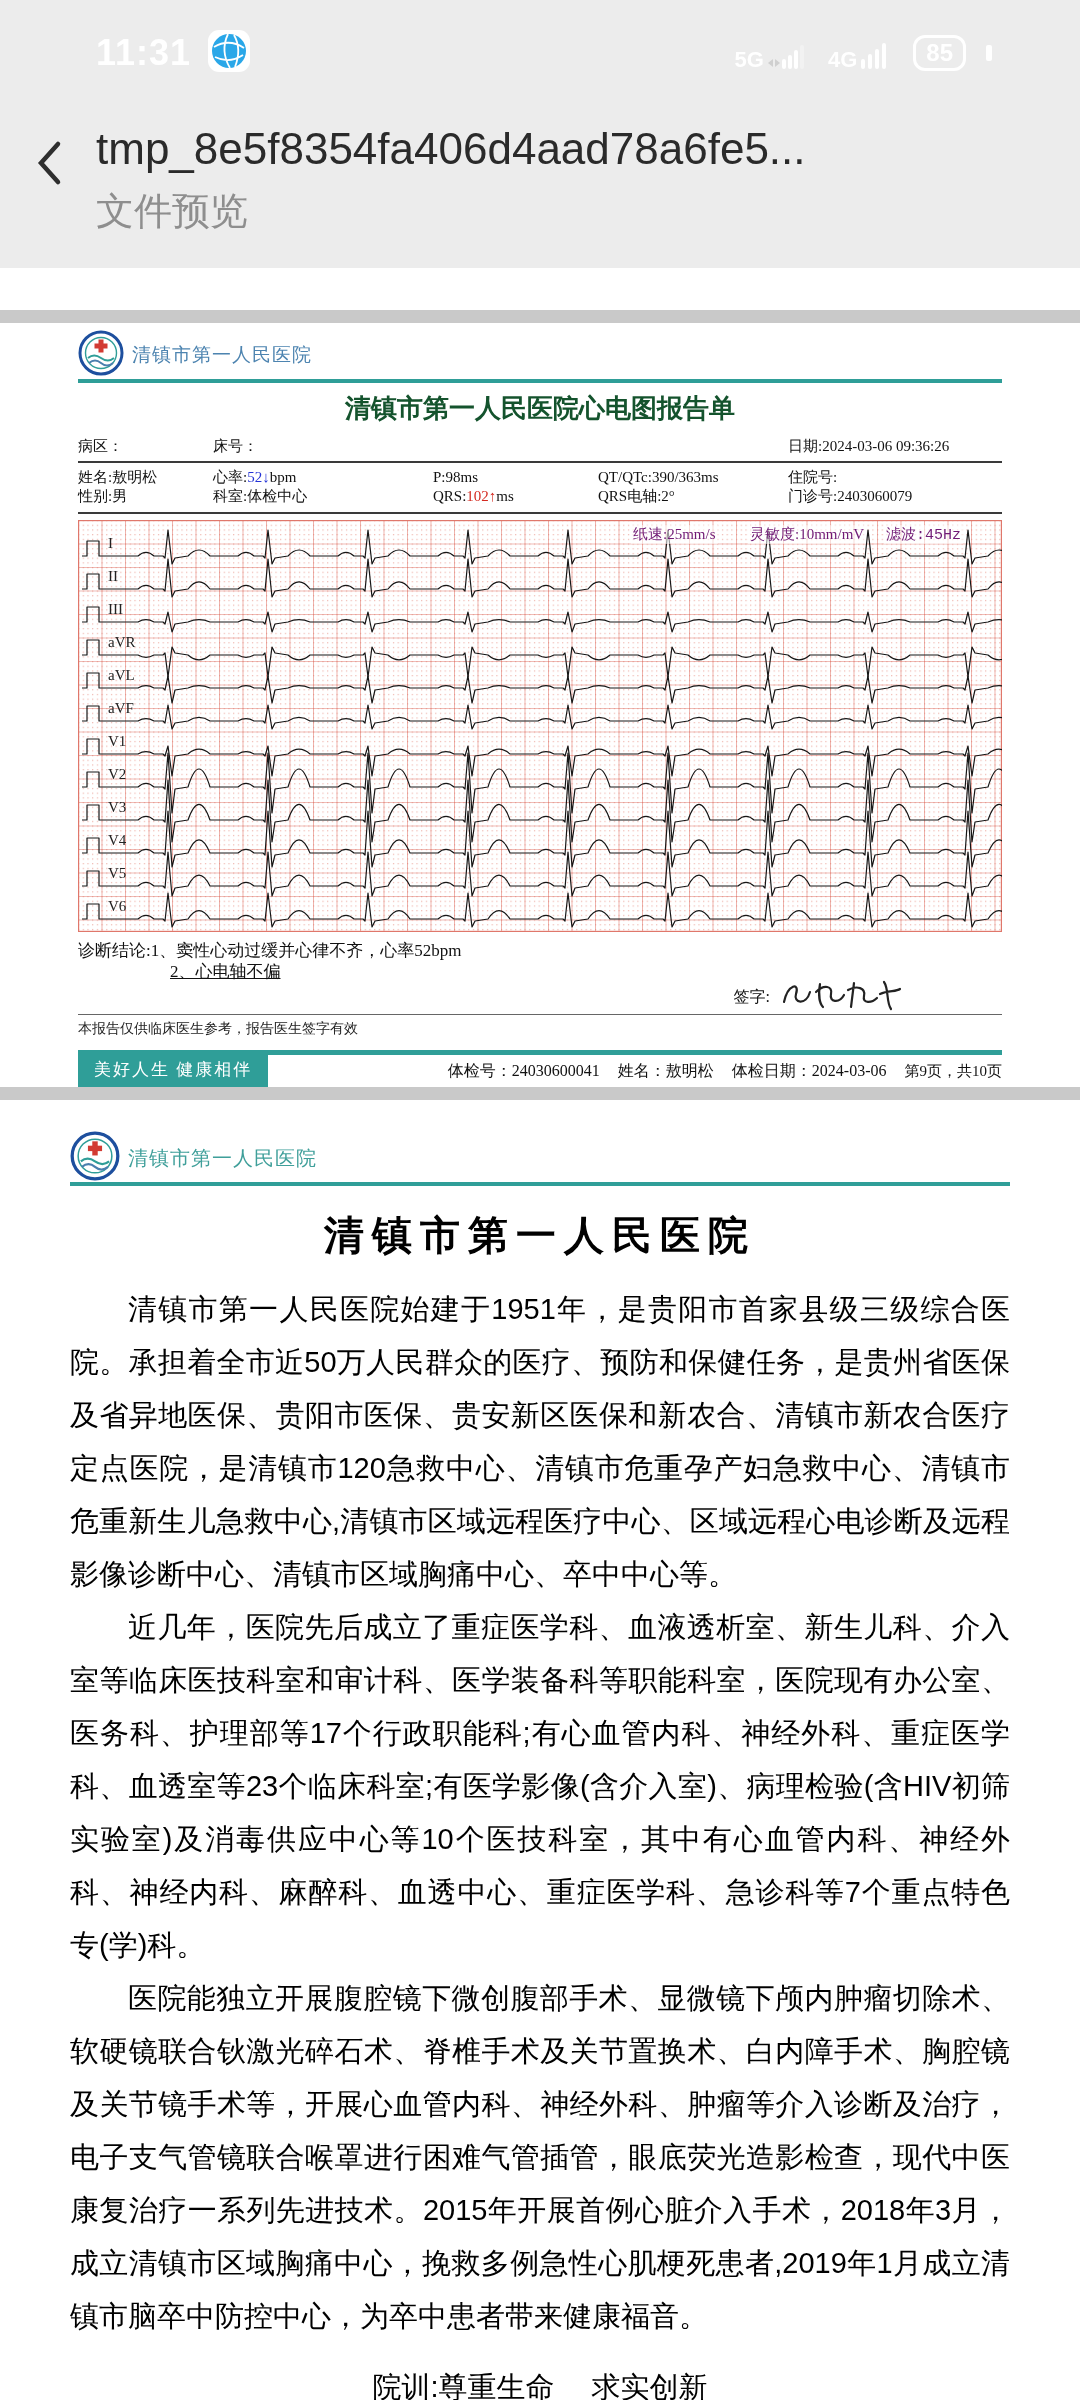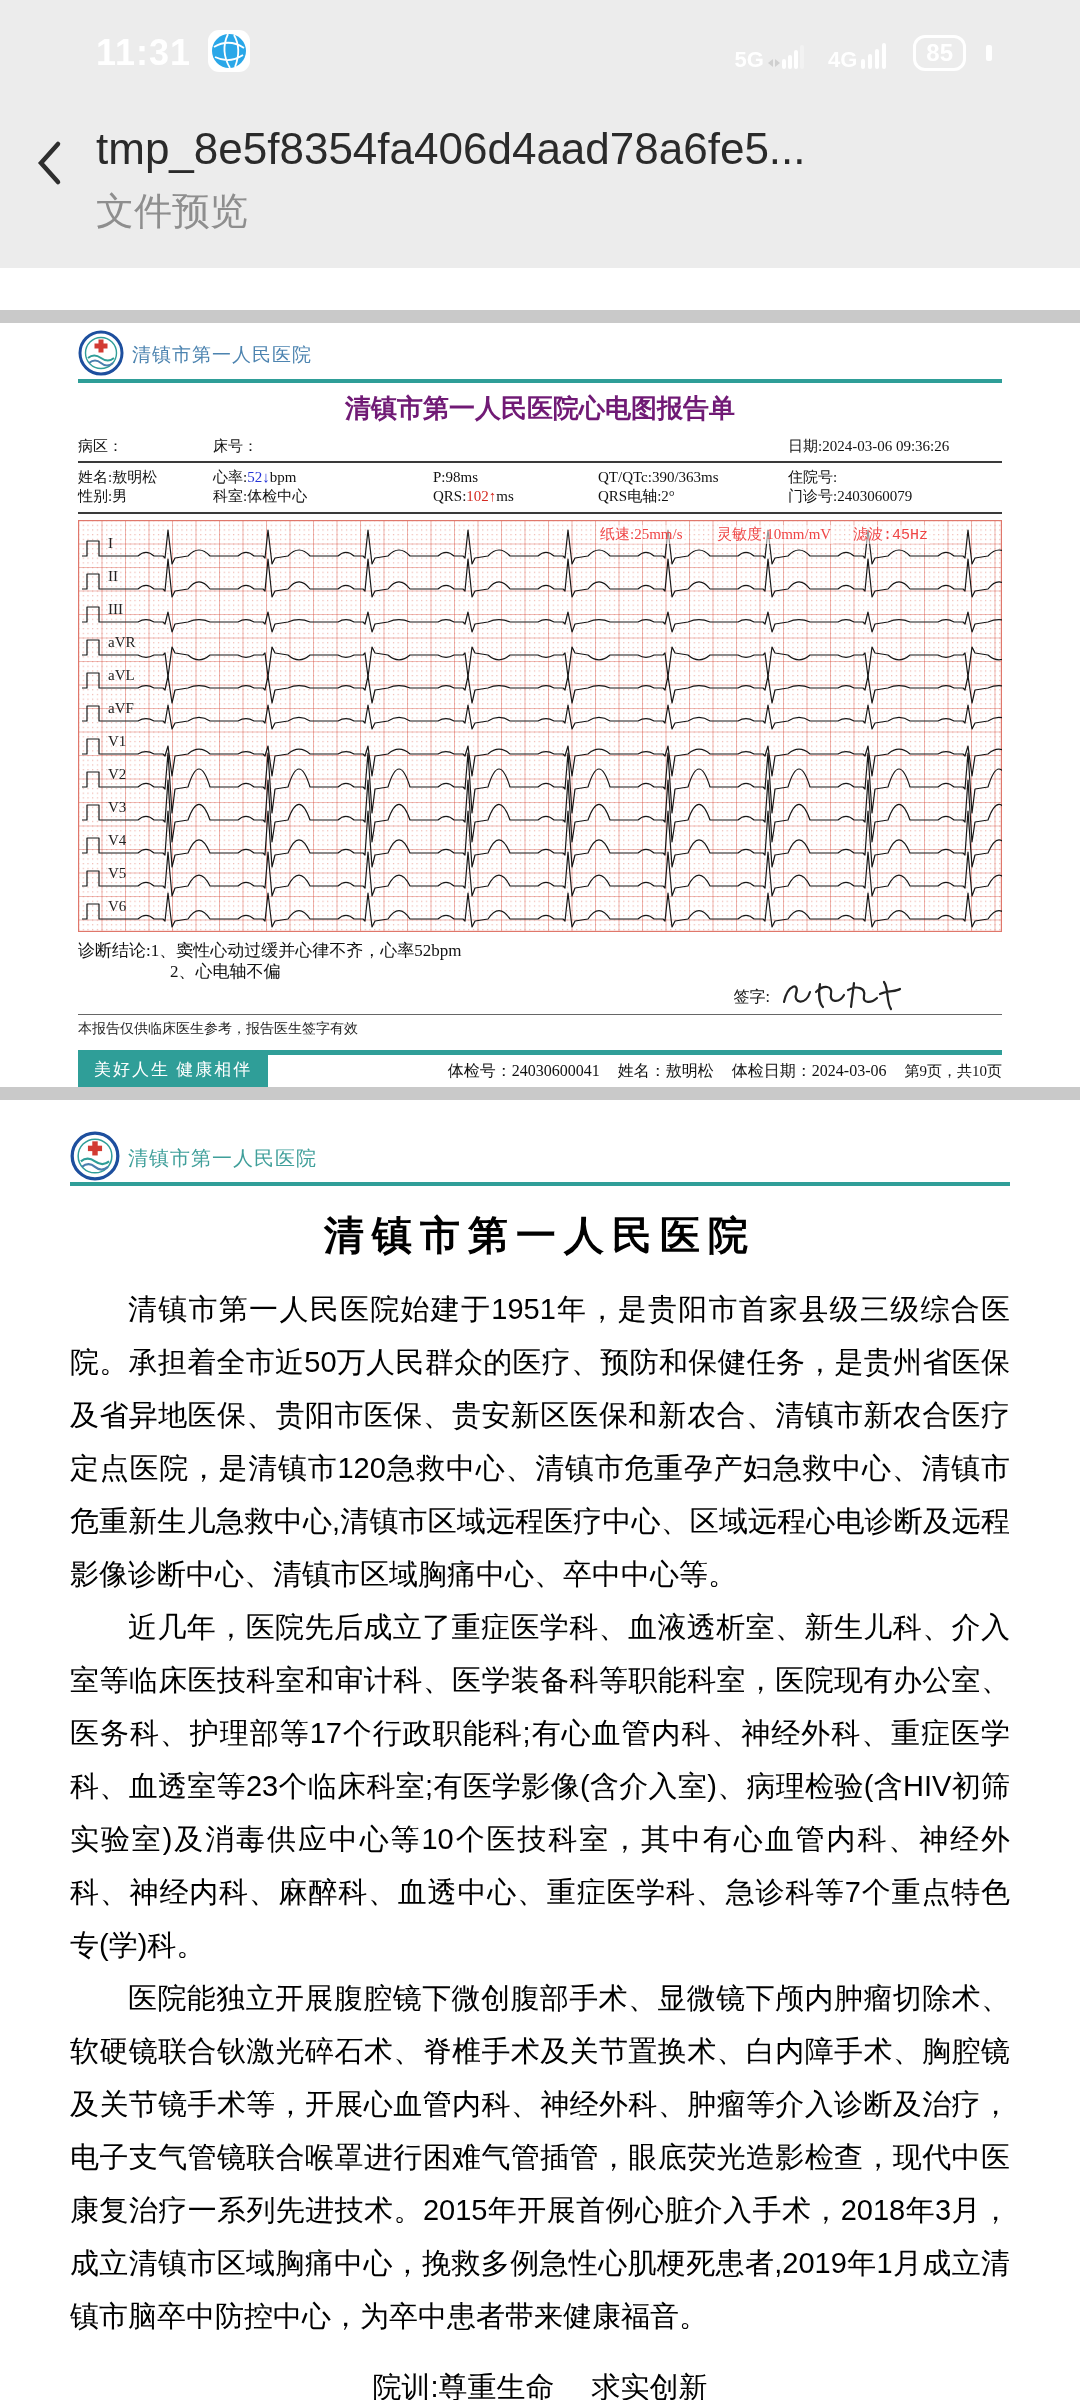--- a/index.html
+++ b/index.html
@@ -26,38 +26,38 @@
   .viewer{position:absolute;top:268px;left:0;right:0;bottom:0;background:#fff;}
   .prev-tail{height:42px;background:#fff;}
   .page-gap{height:13px;background:#c9c9c9;}
   .page{background:#fff;box-sizing:border-box;}
   
   .page1{height:764px;padding:8px 78px 0;overflow:hidden;font-family:"Liberation Serif",serif;color:#111;}
   .hosp-row{display:flex;align-items:center;gap:8px;height:48px;}
   .hosp-name1{font-size:19px;color:#4d84b0;letter-spacing:1px;}
   .hosp-name2{font-size:20px;color:#3f9f9a;letter-spacing:1px;}
   .rule{height:4px;background:#2f9e98;}
-  .report-title{text-align:center;font-size:26px;font-weight:700;margin-top:8px;color:#701a75;}
+  .report-title{text-align:center;font-size:26px;font-weight:700;margin-top:8px;color:#14532d;}
   .info{margin-top:8px;font-size:15px;}
   .irow{display:grid;grid-template-columns:135px 220px 165px 190px 1fr;}
   .irow.head{padding:3px 0 5px;border-bottom:2px solid #3a3a3a;}
   .irows{padding:5px 0 6px;border-bottom:2px solid #3a3a3a;}
   .irows .irow{line-height:19px;}
   .c{white-space:nowrap;}
   .blue{color:#2433d6;}
   .red{color:#d42a20;}
   
   .ecg{position:relative;margin-top:6px;width:924px;height:412px;}
-  .ecg-set{position:absolute;top:5px;font-size:15px;color:#ef4444;background:rgba(255,255,255,.55);
-           padding:0 2px;white-space:nowrap;}
+  .ecg-set{position:absolute;top:5px;font-size:15px;color:#701a75;background:rgba(255,255,255,.55);
+           padding:0 2px;white-space:nowrap;margin-left:33px;}
   .s0{left:520px;} .s1{left:637px;} .s2{left:773px;font-family:Liberation Mono, monospace;}
   .lead-lbl{font-size:15px;fill:#222;font-family:"Liberation Serif",serif;}
   .trace{fill:none;stroke:#161616;stroke-width:1.2px;stroke-linejoin:round;}
   .diag{margin-top:8px;font-size:17px;line-height:21px;}
-  .diag2{padding-left:92px;}
+  .diag2{padding-left:92px;text-decoration:underline;}
   .sig-row{display:flex;justify-content:flex-end;align-items:center;gap:6px;
            padding-right:96px;height:30px;font-size:16px;}
   .hr1{border-top:1.5px solid #666;margin-top:2px;}
   .disclaimer{font-size:14px;margin-top:5px;color:#222;}
   .p1-footer{margin-top:12px;}
   .teal-bar{height:5px;background:#2f9e98;}
   .footer-row{display:flex;justify-content:space-between;align-items:flex-start;}
   .slogan{background:#2f9e98;color:#fff;font-size:17px;padding:3px 16px 6px;letter-spacing:2px;}
   .meta{font-size:16px;margin-top:6px;white-space:nowrap;}
   .meta span{margin-left:18px;}

